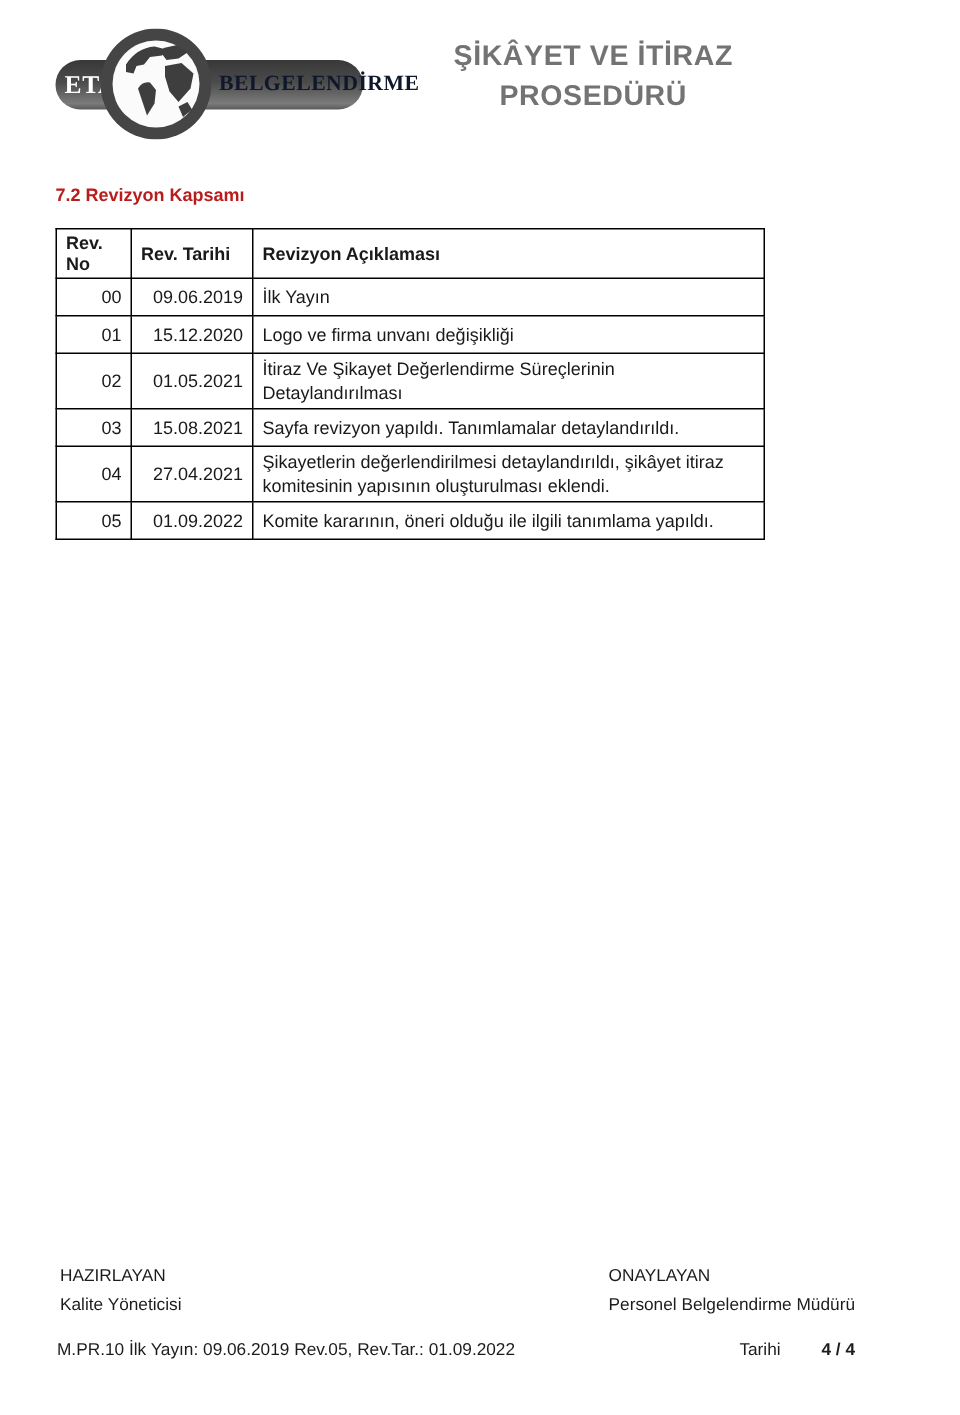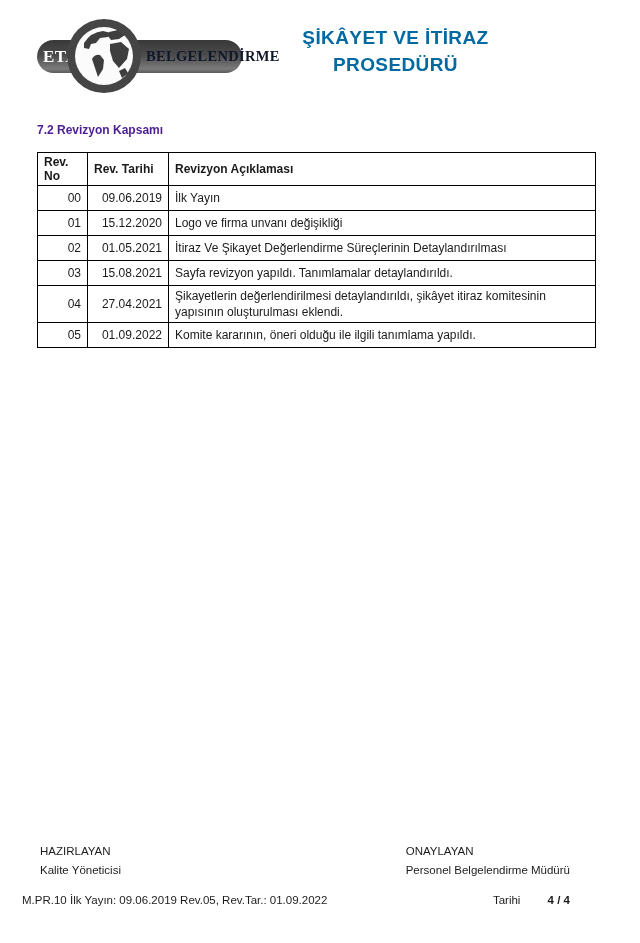--- a/index.html
+++ b/index.html
@@ -30,25 +30,25 @@
   }
   .logo-globe{position:absolute;left:32px;top:1px;width:74px;height:74px;}
   .doc-title{
     position:absolute;left:268px;top:24px;width:255px;
     text-align:center;font-weight:bold;font-size:19px;line-height:27px;
     letter-spacing:.4px;
   }
   
   .section-heading{
     position:absolute;left:37px;top:123px;
-    font-size:12px;font-weight:bold;color:#4c1d95;
+    font-size:12px;font-weight:bold;color:#b91c1c;
   }
   
   .rev-table{
-    position:absolute;left:37px;top:152px;width:559px;
+    position:absolute;left:37px;top:152px;width:473px;
     border-collapse:collapse;table-layout:fixed;
     font-size:12px;color:#1a1a1a;
   }
   .rev-table th,.rev-table td{
     border:1px solid #000000;
     padding:2px 6px;
     vertical-align:middle;
   }
   .rev-table th{
     text-align:left;font-weight:bold;height:22px;
@@ -59,21 +59,21 @@
   .cell-center{text-align:right;}
   .cell-desc{text-align:left;line-height:16px;}
   
   .footer-roles{
     position:absolute;left:40px;right:70px;top:842px;
     display:flex;justify-content:space-between;
     font-size:11.5px;line-height:19px;
   }
   .footer-right{text-align:left;}
   .footer-doc{
-    position:absolute;left:22px;right:70px;top:894px;
+    position:absolute;left:38px;right:70px;top:894px;
     display:flex;justify-content:space-between;
     font-size:11.5px;
   }
   .bold{font-weight:bold;margin-left:24px;}
 </style>
 </head>
 <body>
 
 <div class="page">
 
@@ -85,21 +85,21 @@
       <circle cx="37" cy="37" r="37" fill="#454545"></circle>
       <circle cx="37" cy="37" r="29" fill="#fbfbfb"></circle>
       <path fill="#3e3e3e" d="M17,24 q7,-11 19,-12 l8,2 -3,4 -8,1 -4,5 -5,1 -2,5 -5,-1 z"></path>
       <path fill="#3e3e3e" d="M25,40 q3,-5 8,-4 l4,5 -1,9 -5,8 -3,-9 z"></path>
       <path fill="#3e3e3e" d="M42,13 l9,-2 7,5 -6,4 -8,1 -3,-4 z"></path>
       <path fill="#3e3e3e" d="M43,25 l11,-2 8,7 -2,10 -8,9 -6,-7 -3,-10 z"></path>
       <path fill="#3e3e3e" d="M52,52 l6,-3 3,5 -6,5 z"></path>
     </svg>
   </div>
 
-  <div class="doc-title" id="docTitle" style="color: #0369a1;">
+  <div class="doc-title" id="docTitle" style="color: #737373;">
     <div>ŞİKÂYET VE İTİRAZ</div>
     <div>PROSEDÜRÜ</div>
   </div>
 
   <div class="section-heading">7.2 Revizyon Kapsamı</div>
 
   <table class="rev-table">
     <colgroup>
         <col class="col-no">
         <col class="col-date">

